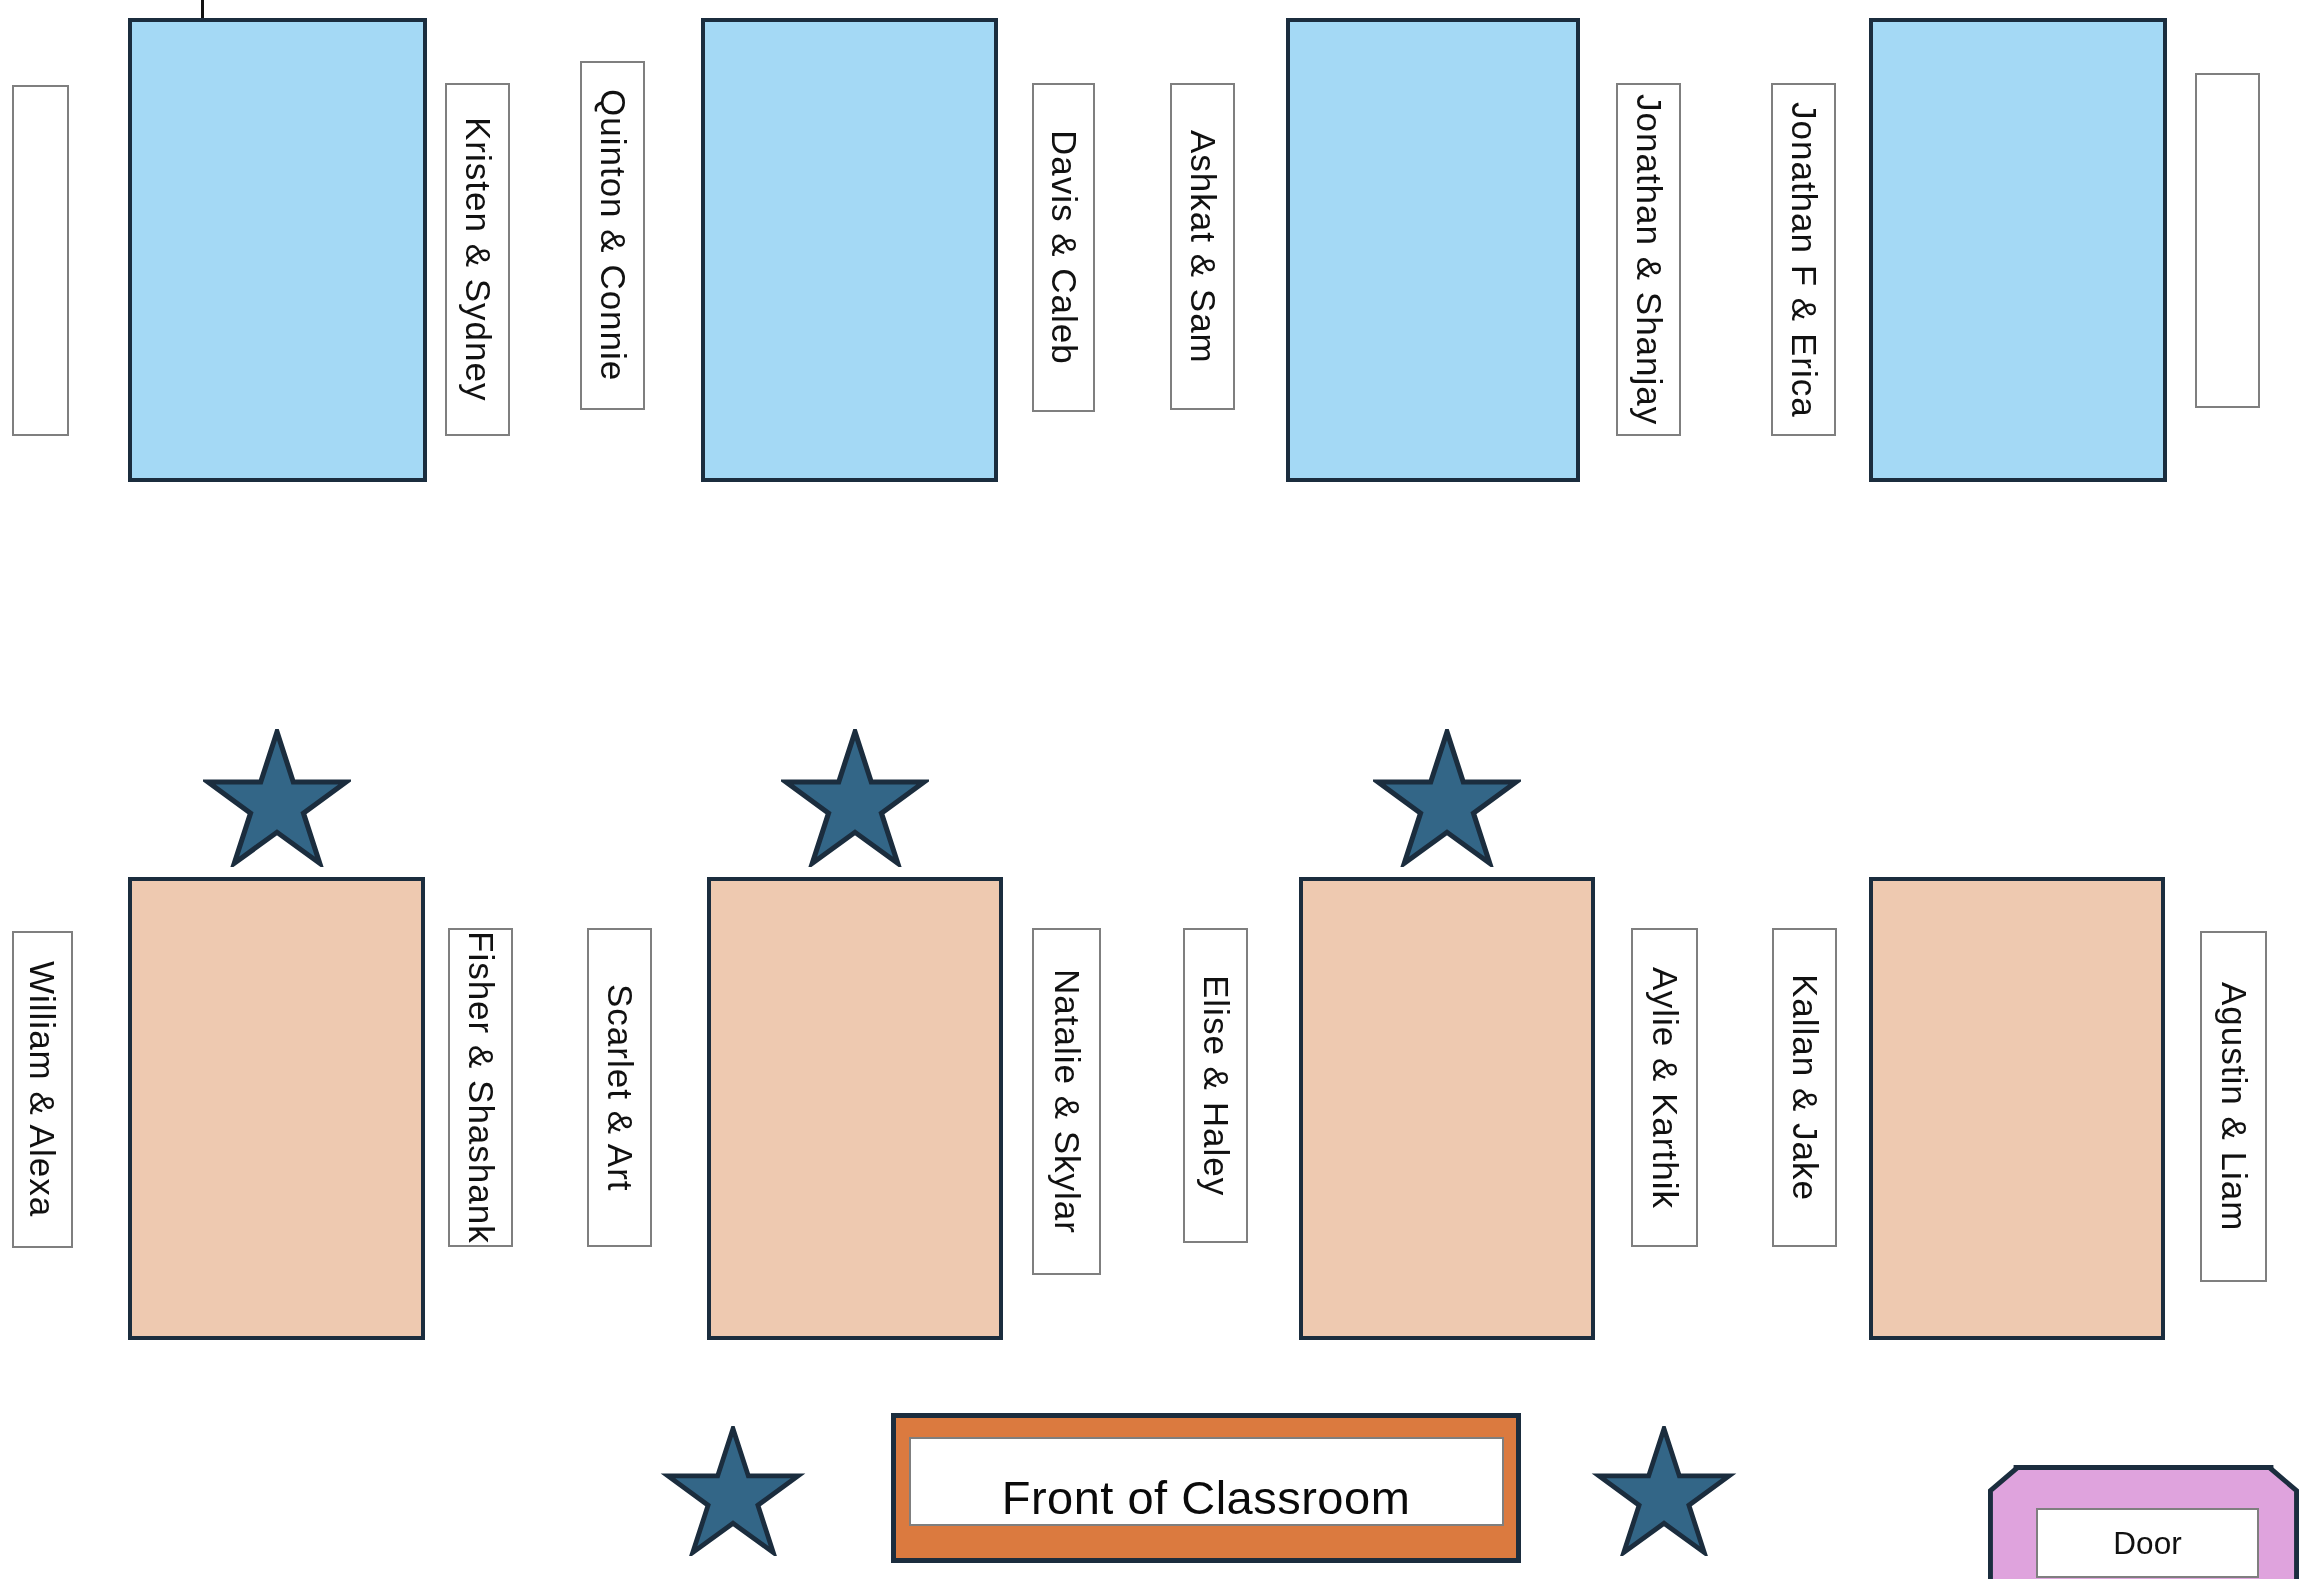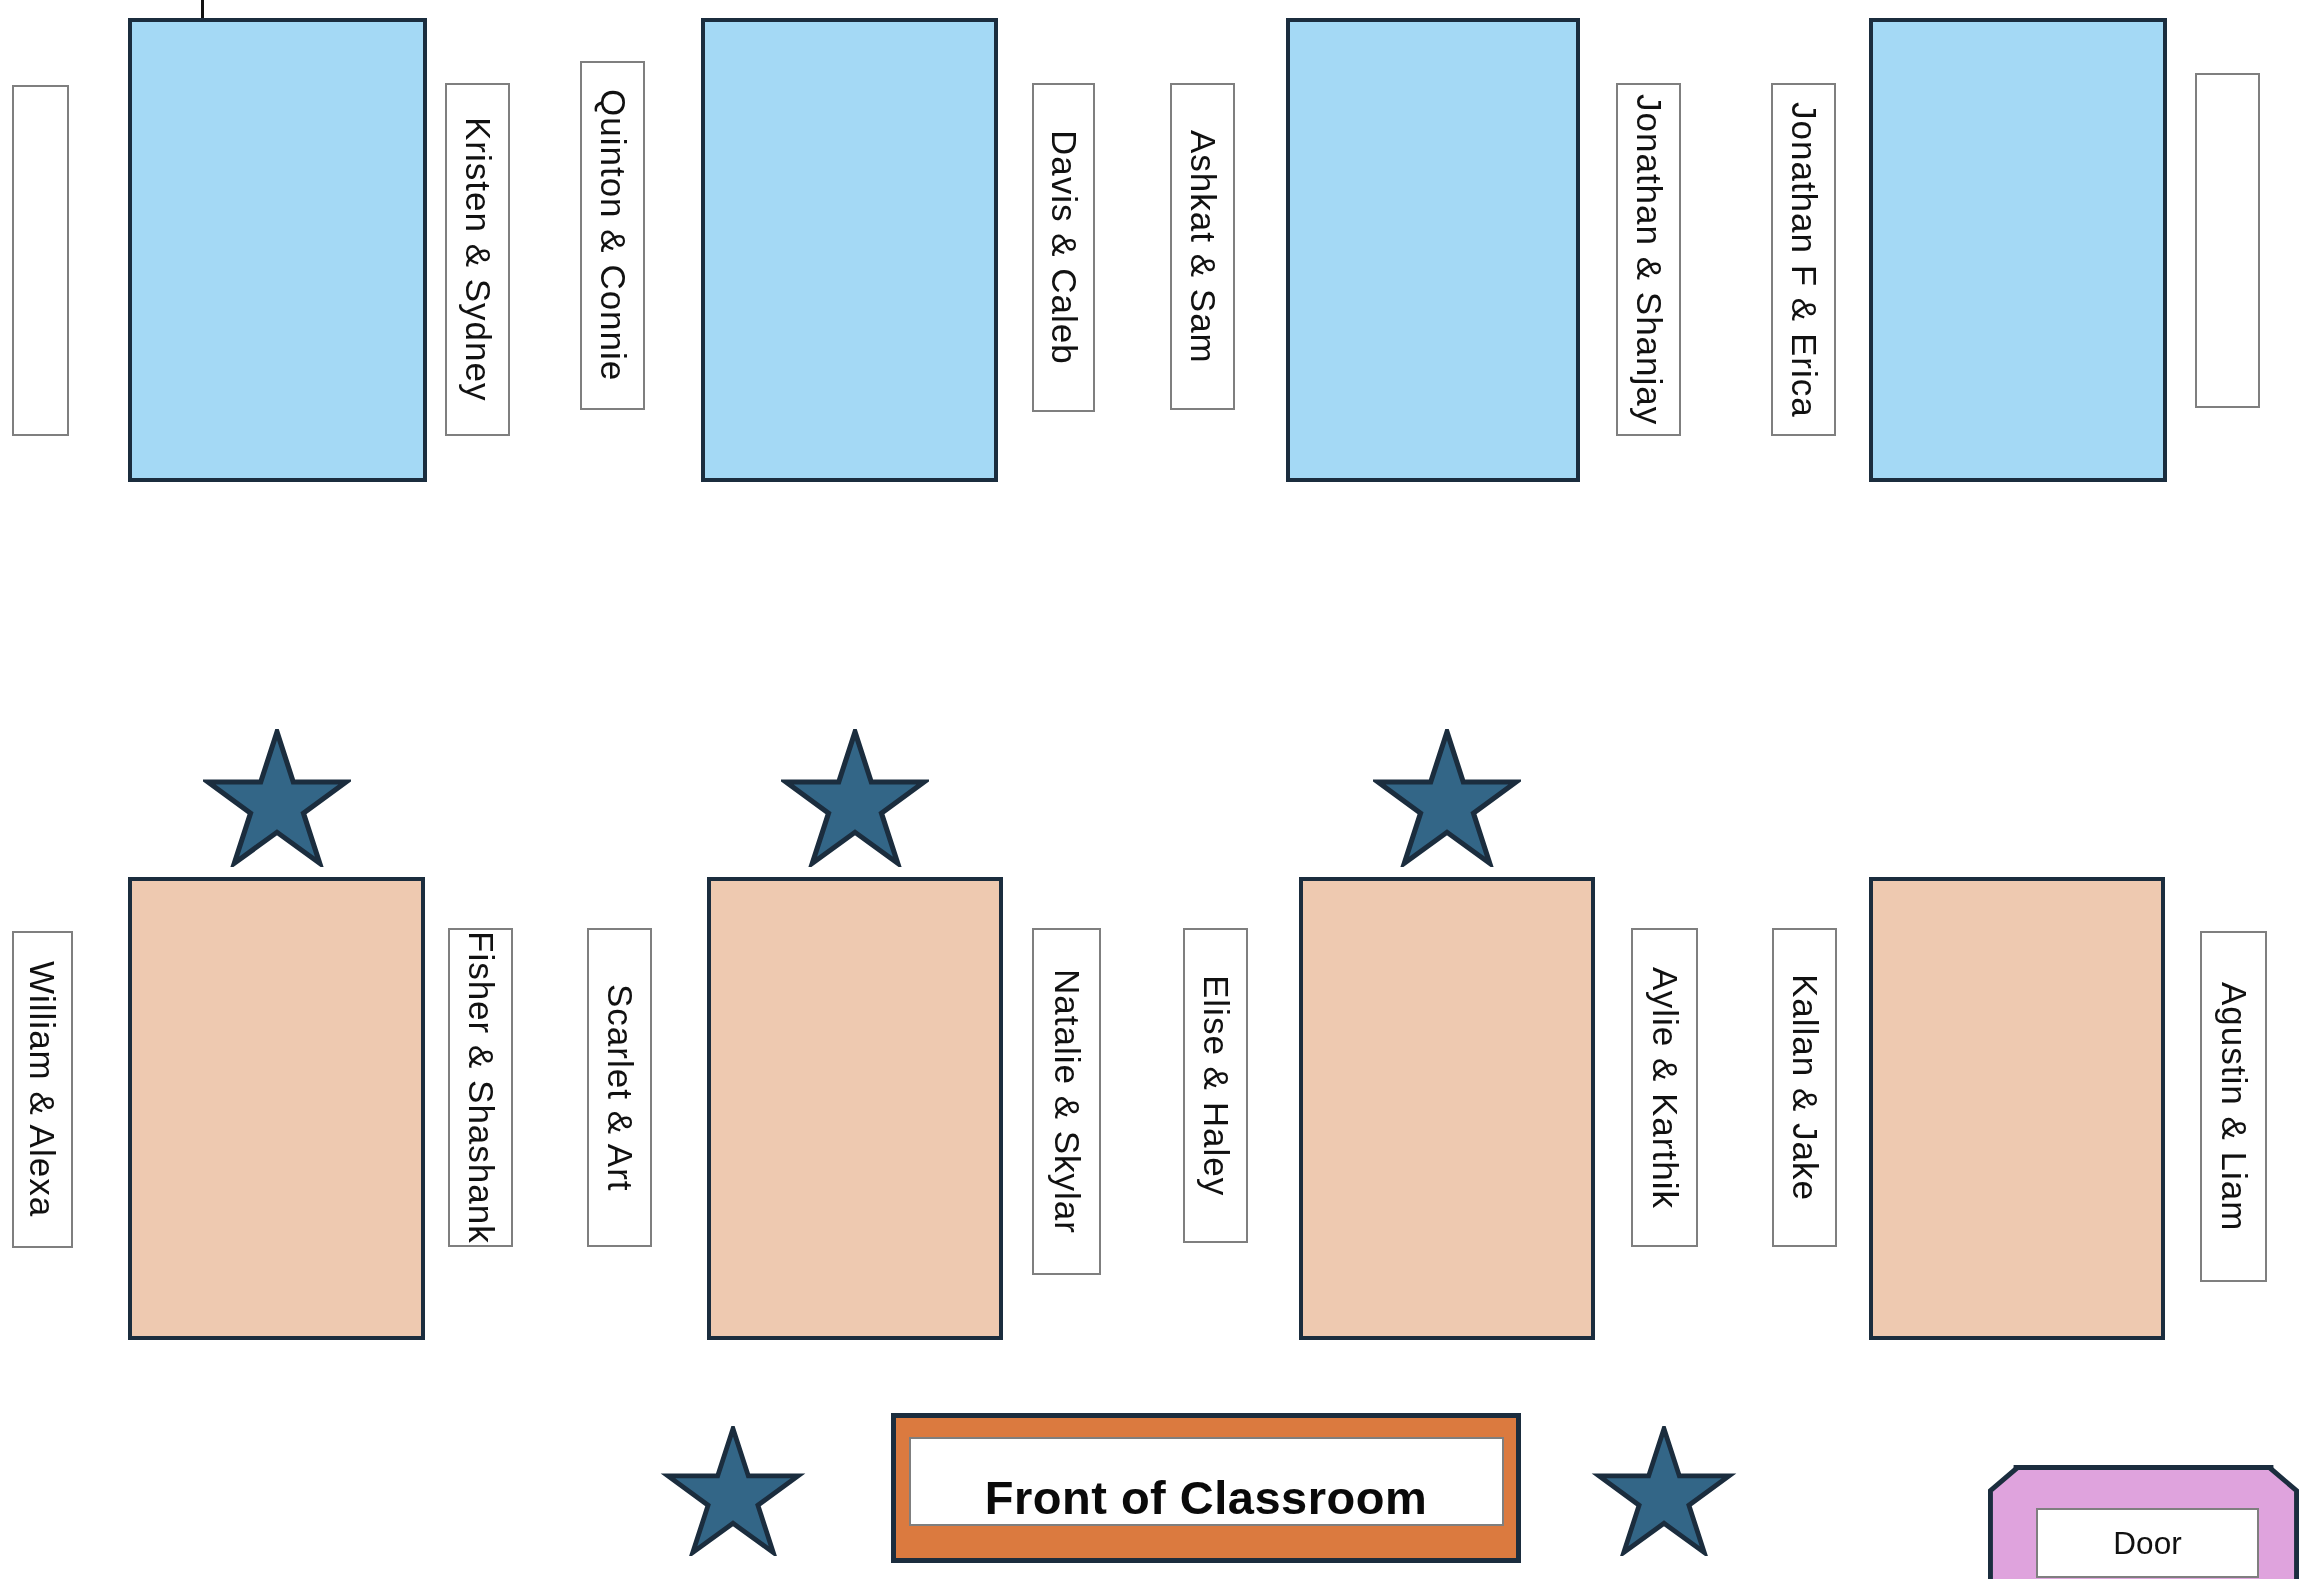--- a/index.html
+++ b/index.html
@@ -66,21 +66,21 @@
     width:595px;height:89px;
     background:#ffffff;
     border:2px solid var(--label-border);
     box-sizing:border-box;
     display:flex;
     align-items:center;
     justify-content:center;
   }
   .banner-inner span{
     font-size:47px;
-    font-weight:bold;
+    font-weight:normal;
     color:#0a0a0a;
     letter-spacing:0.5px;
     margin-top:32px;
   }
   .door{position:absolute;left:1988px;top:1465px;width:368px;height:135px;}
   .door svg{position:absolute;left:0;top:0;}
   .door-inner{
     position:absolute;
     left:48px;top:43px;width:223px;height:70px;
     background:#ffffff;

